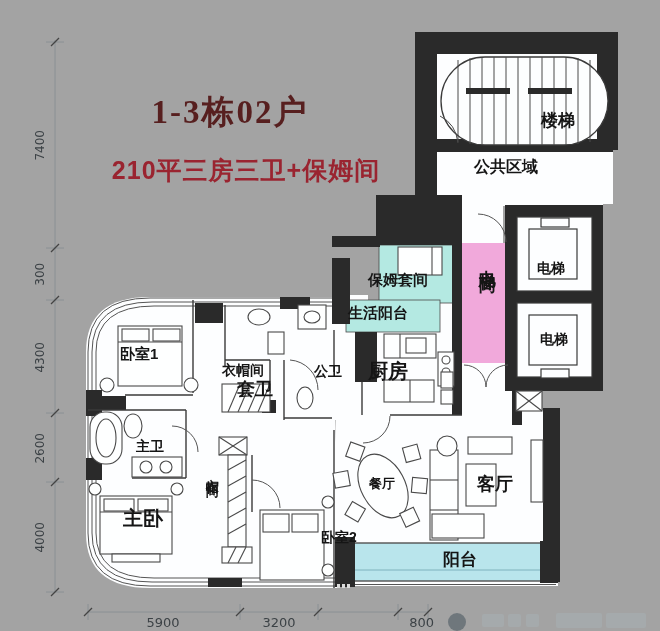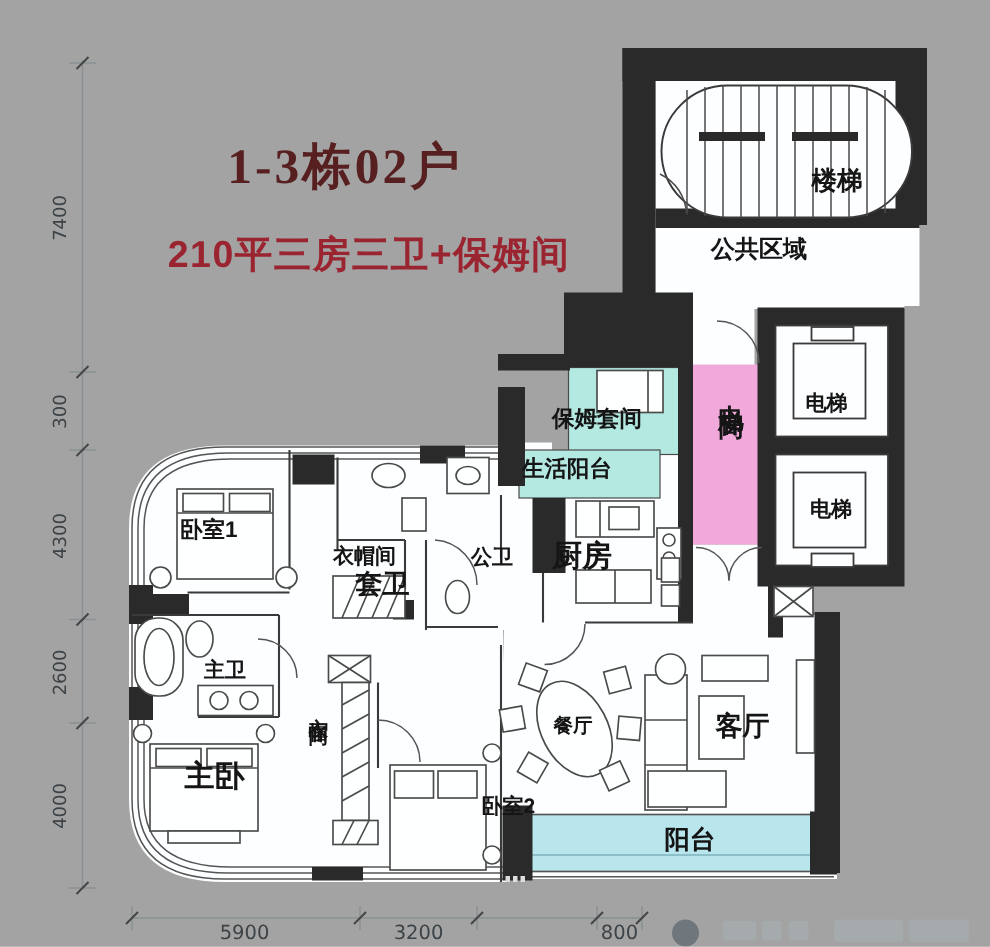--- a/index.html
+++ b/index.html
@@ -351,15 +351,15 @@
   <div class="lbl" style="left:443px;top:551px;font-size:17px;">阳台</div>
 
   <div class="lbl dim dim-v" style="left:20px;top:139px;width:40px;text-align:center;">7400</div>
   <div class="lbl dim dim-v" style="left:20px;top:268px;width:40px;text-align:center;">300</div>
   <div class="lbl dim dim-v" style="left:20px;top:351px;width:40px;text-align:center;">4300</div>
   <div class="lbl dim dim-v" style="left:20px;top:442px;width:40px;text-align:center;">2600</div>
   <div class="lbl dim dim-v" style="left:20px;top:531px;width:40px;text-align:center;">4000</div>
 
   <div class="lbl dim" style="left:138px;top:616px;width:50px;text-align:center;font-size:13px;">5900</div>
   <div class="lbl dim" style="left:254px;top:616px;width:50px;text-align:center;font-size:13px;">3200</div>
-  <div class="lbl dim" style="left:392px;top:616px;width:42px;text-align:center;font-size:13px;">800</div>
+  <div class="lbl dim" style="left:392px;top:616px;width:42px;text-align:right;font-size:13px;">800</div>
 
 </div>
 
 </body></html>

